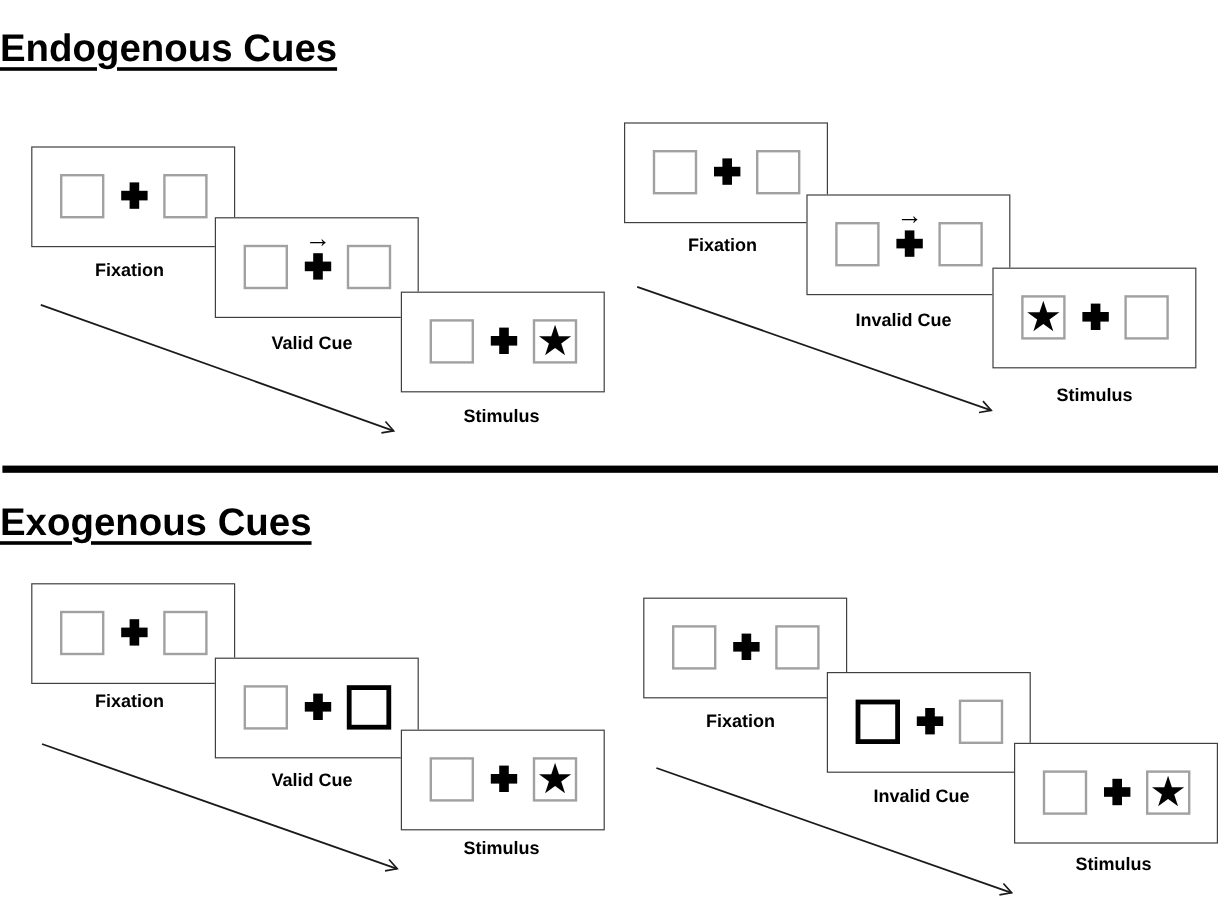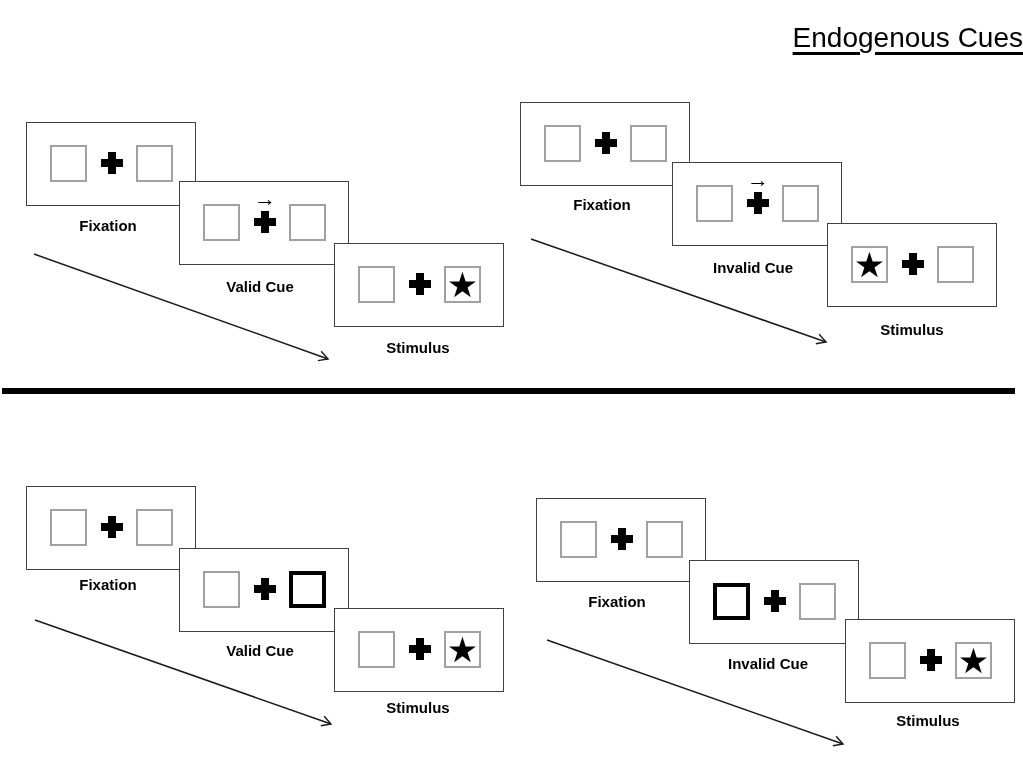--- a/index.html
+++ b/index.html
@@ -2,22 +2,22 @@
 <html><head>
 <meta charset="utf-8">
 <style>
   html,body{margin:0;padding:0;background:#ffffff;}
   .stage{
     position:relative;width:1023px;height:767px;background:#ffffff;
     font-family:"Liberation Sans",sans-serif;color:#000;overflow:hidden;
   }
   .panel{display:contents;}
   .title{
-    position:absolute;left:0;width:100%;text-align:right;
-    font-size:28px;font-weight:normal;line-height:1.15;
+    position:absolute;left:0;width:100%;text-align:left;
+    font-size:32px;font-weight:bold;line-height:1.15;
   }
   .title .u{
     text-decoration:underline;
     text-decoration-thickness:3px;
     text-underline-offset:5px;
   }
   .divider{
     position:absolute;left:2px;right:8px;top:388px;height:6px;background:#000;
   }
   .card{
@@ -109,20 +109,23 @@
       <div class="plus"></div>
       <div class="sq r"></div>
     </div>
     <div class="lbl" style="left:912px;top:322px">Stimulus</div>
   </div>
 
   
   <div class="divider"></div>
 
   
+  <div class="title" style="top:417px">
+    <span class="u">Exogenous Cues</span>
+  </div>
 
   
   <div class="panel">
     <div class="card" style="left:26px;top:486px">
       <div class="sq l"></div>
       <div class="plus"></div>
       <div class="sq r"></div>
     </div>
     <div class="lbl" style="left:108px;top:577px">Fixation</div>
 

